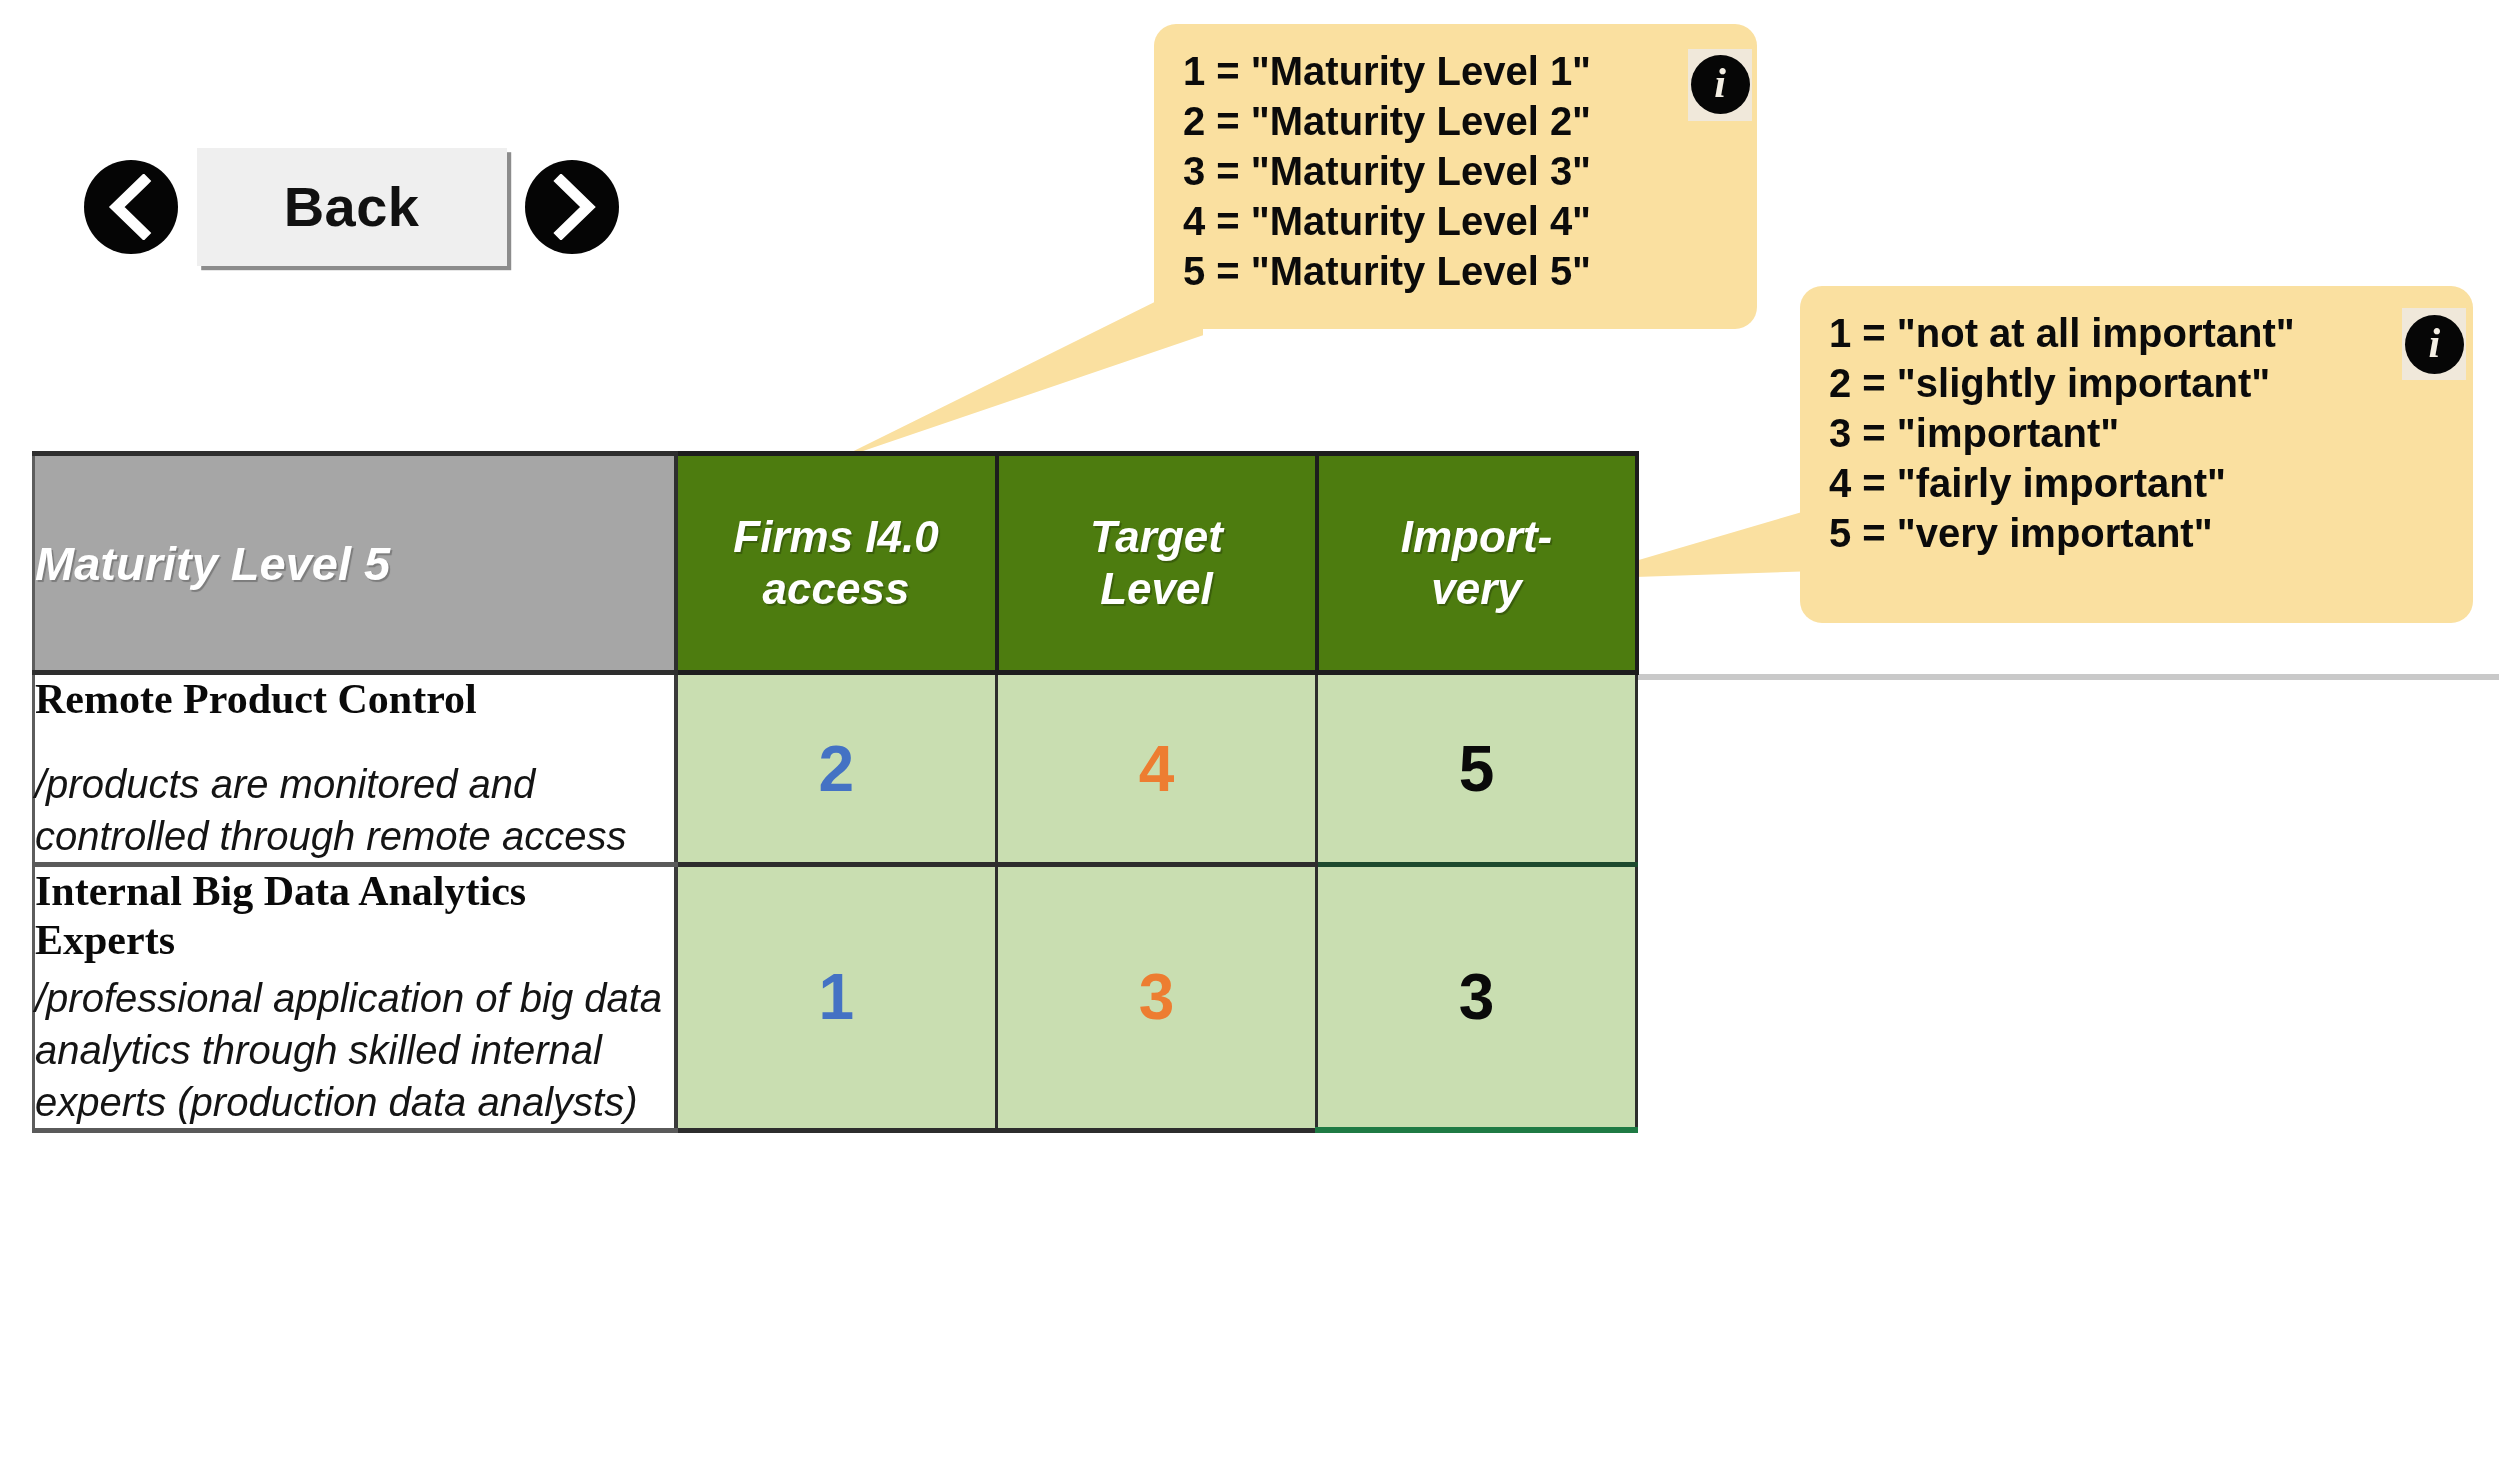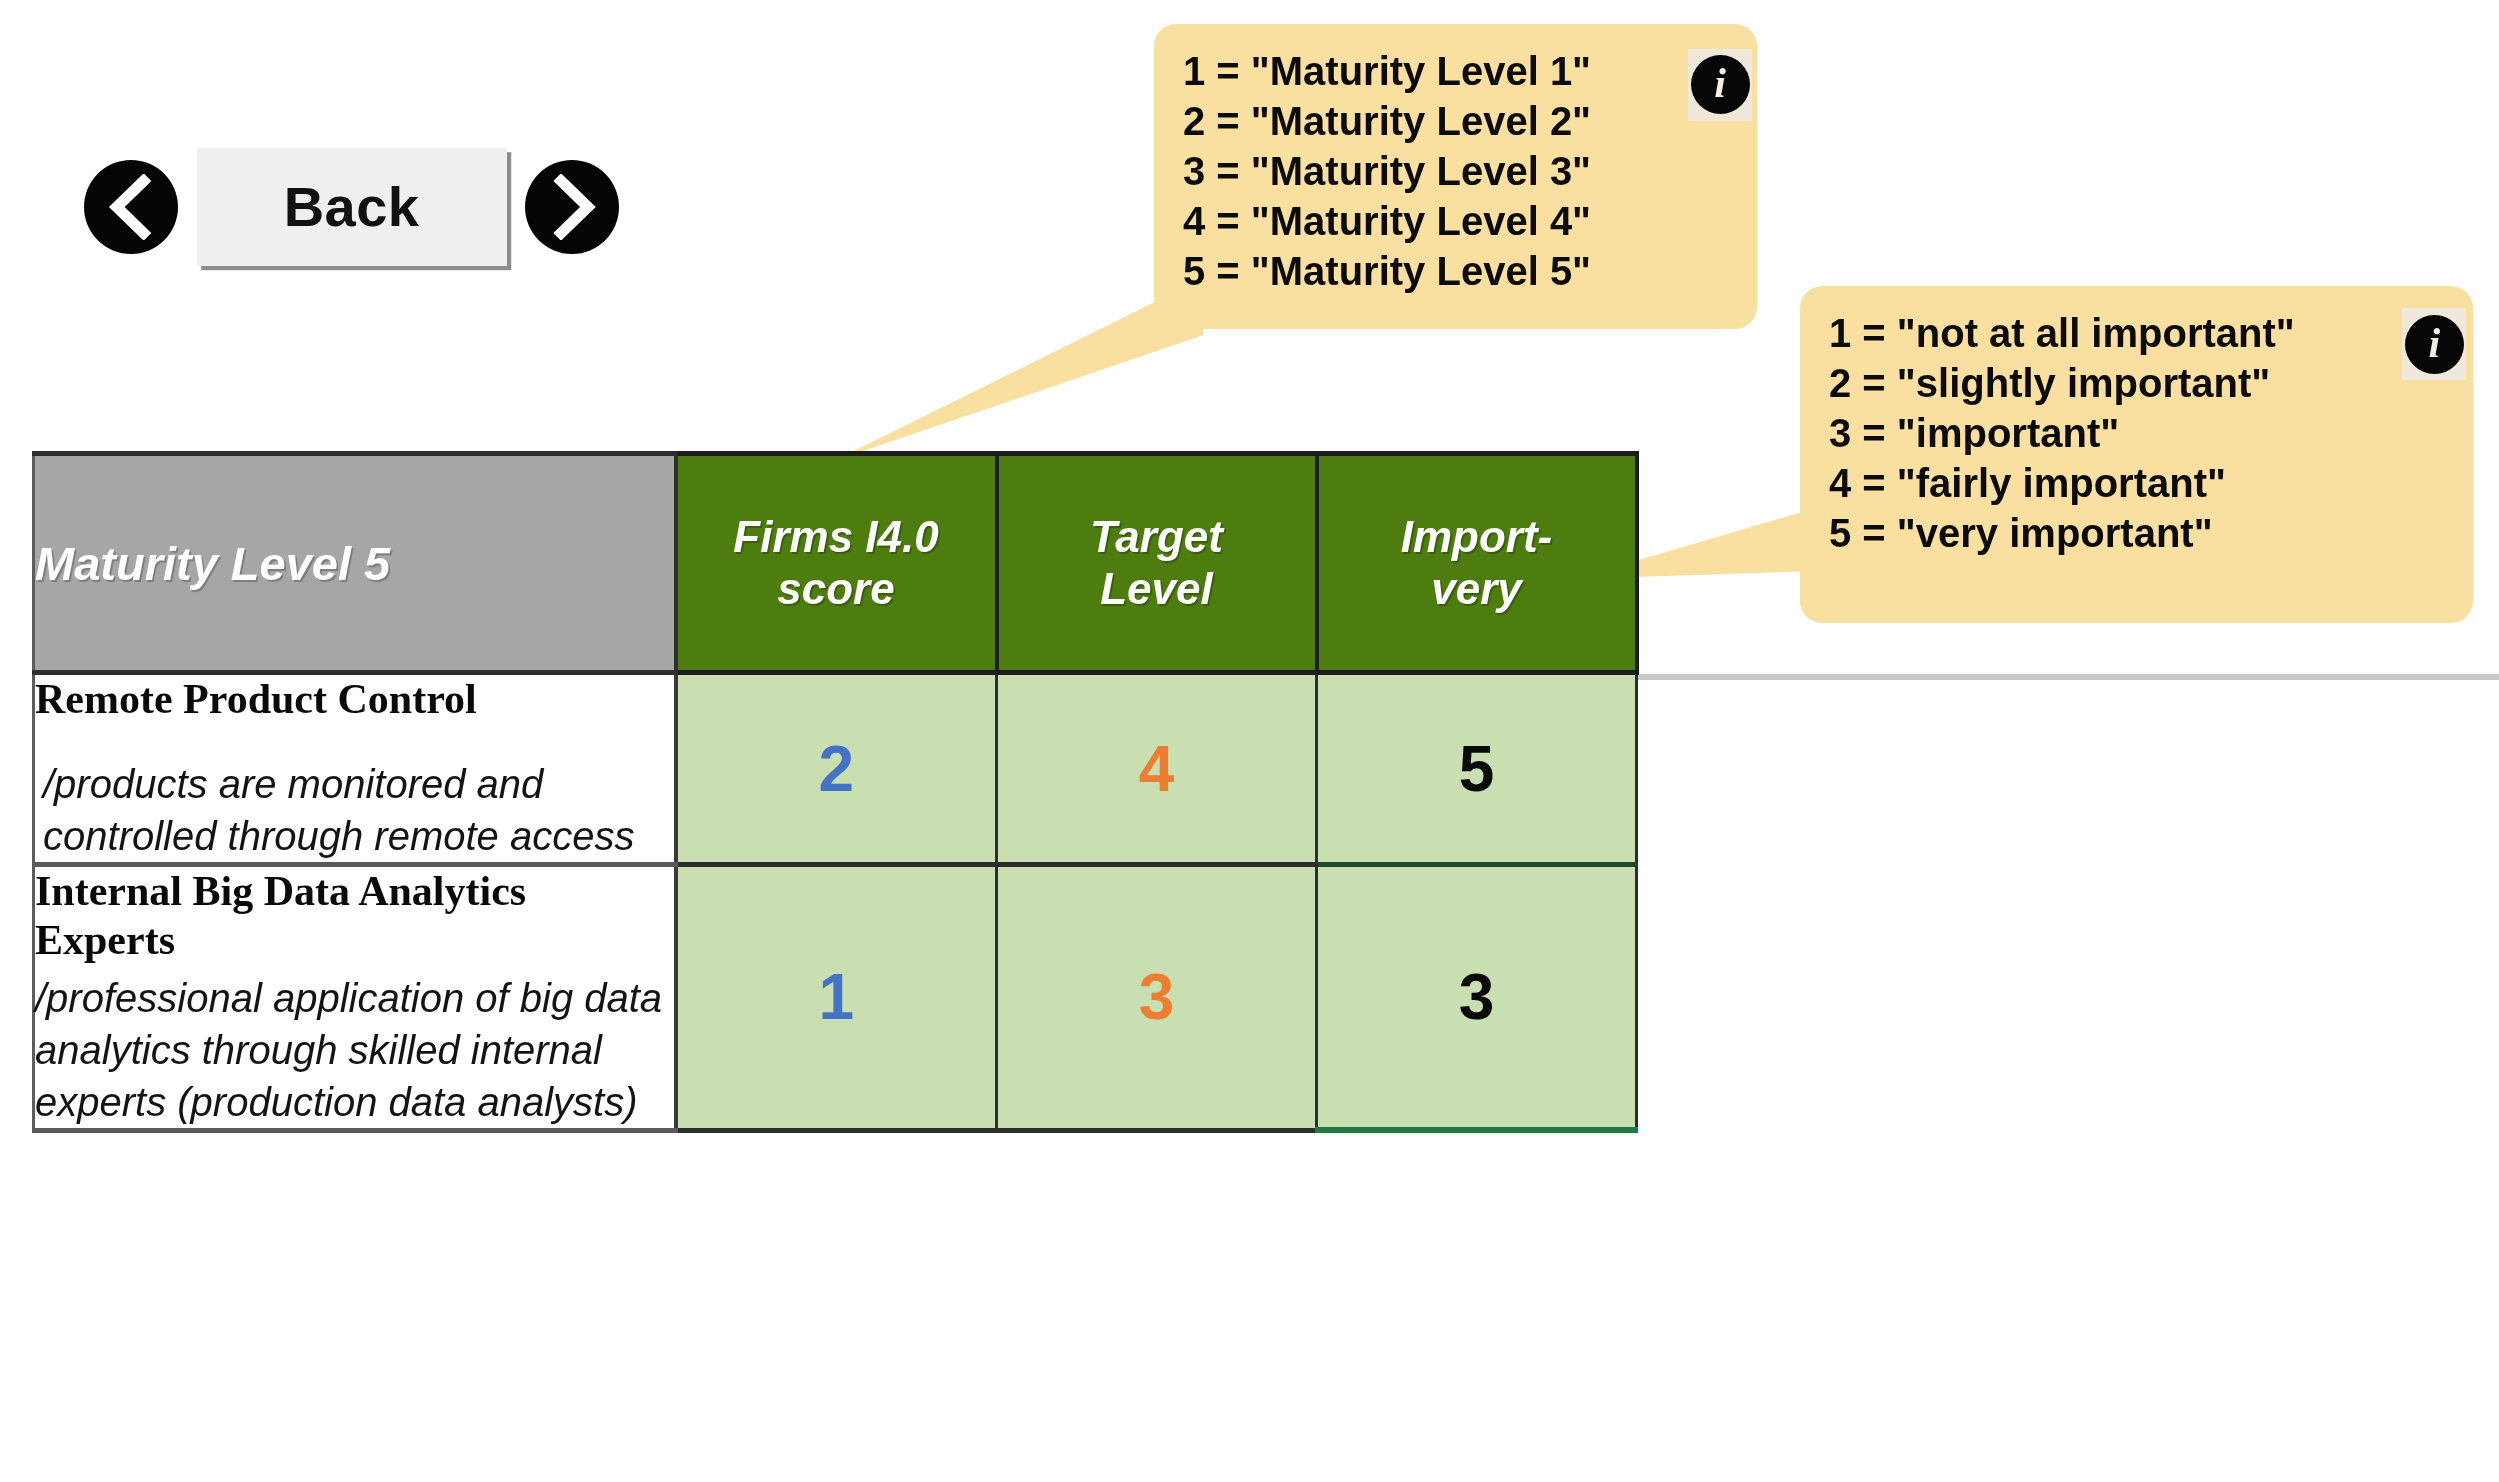--- a/index.html
+++ b/index.html
@@ -200,21 +200,21 @@
     color: #0a0a0a;
     margin-bottom: 6.7px;
   }
   td.name-cell .desc {
     font-family: "Liberation Sans", sans-serif;
     font-style: italic;
     font-size: 40px;
     line-height: 52px;
     color: #141414;
   }
-  tr.row-0 td.name-cell .desc { margin-top: 34px; padding-left: 8px; }
+  tr.row-0 td.name-cell .desc { margin-top: 34px; }
 
   td.val-cell {
     background: #c9deb1;
     border-right: 3.4px solid #2d2d2d;
     border-bottom: 5px solid #2d2d2d;
     text-align: center;
     font-family: "Liberation Sans", sans-serif;
     font-weight: bold;
     font-size: 64px;
   }
@@ -283,21 +283,21 @@
     <col class="c-name">
       <col class="c-score">
       <col class="c-targ">
       <col class="c-imp">
   </colgroup>
   <thead>
     <tr>
       <th class="level-head">Maturity Level 5</th>
       <th class="col-head">
         <div>Firms I4.0</div>
-        <div>score</div>
+        <div>access</div>
       </th>
       <th class="col-head">
         <div>Target</div>
         <div>Level</div>
       </th>
       <th class="col-head">
         <div>Import-</div>
         <div>very</div>
       </th>
     </tr>

